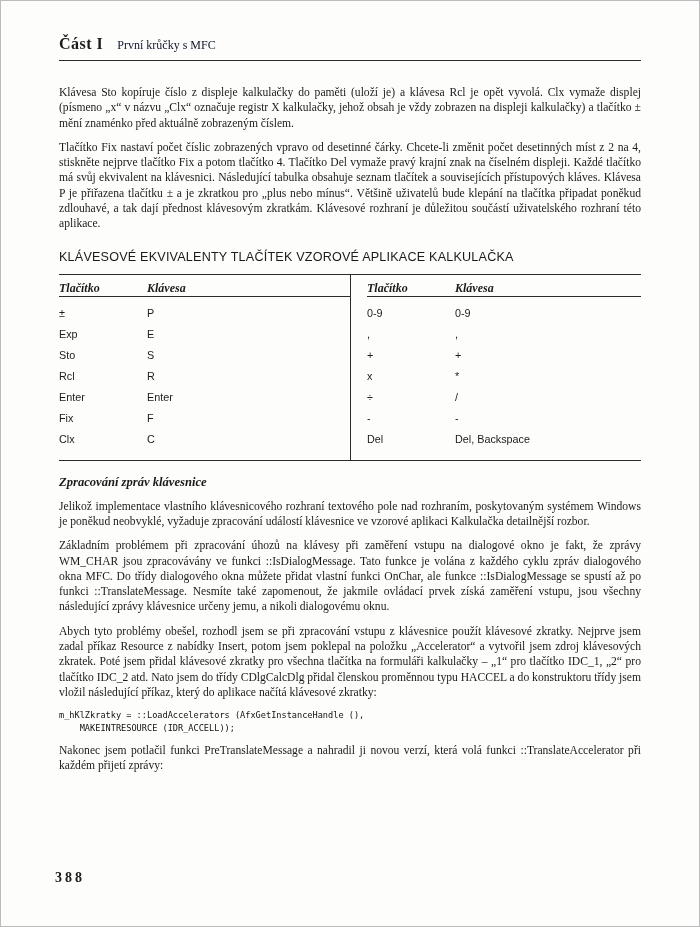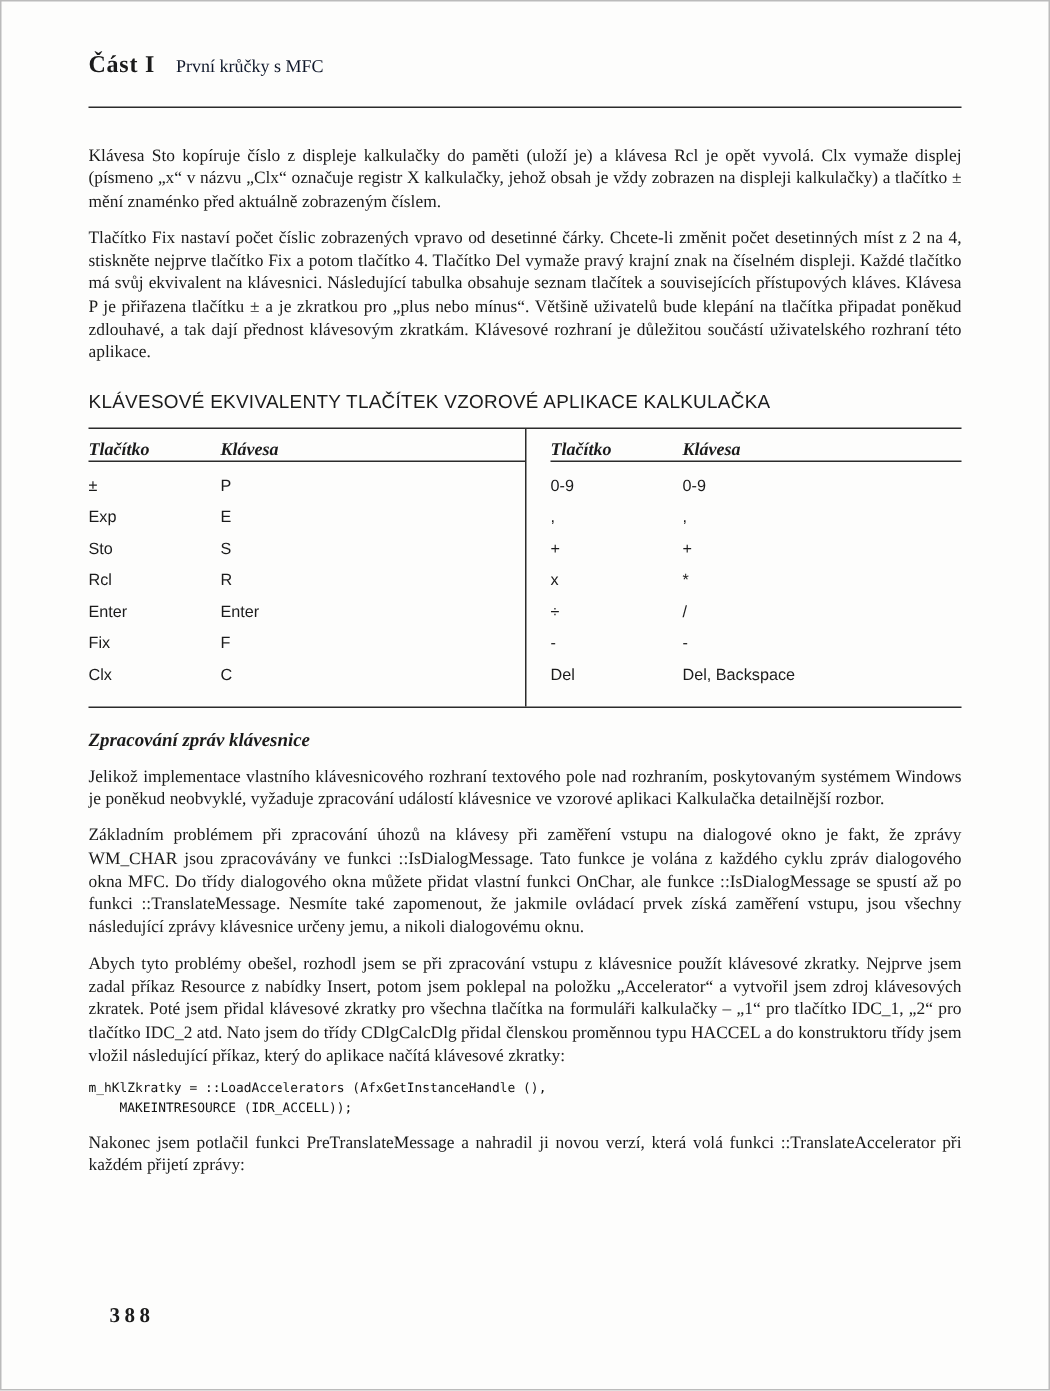--- a/index.html
+++ b/index.html
@@ -12,21 +12,21 @@
     box-sizing:border-box;
     padding:34px 58px 0 58px;
     font-family:"Liberation Serif", serif;
     color:#1b1b1b;
     overflow:hidden;
   }
   
   .runhead {
     display:flex; align-items:baseline; gap:14px;
     border-bottom:1.5px solid #2b2b2b;
-    padding-bottom:18px;
+    padding-bottom:7px;
   }
   .runhead .part { font-weight:bold; font-size:16px; letter-spacing:0.5px; }
   .runhead .title { font-size:12px; color:#0f172a; }
 
   .body-text {
     font-size:11.6px;
     line-height:1.32;
     text-align:justify;
     margin:9px 0 0 0;
   }
@@ -76,21 +76,21 @@
     font-family:"DejaVu Sans Mono", "Liberation Mono", monospace;
     font-size:8.6px;
     line-height:1.45;
     margin:9px 0 2px 0;
     white-space:pre;
     color:#111;
   }
 
   .page-number {
     position:absolute;
-    left:72px; bottom:40px;
+    left:54px; bottom:40px;
     font-weight:bold;
     font-size:14px;
     letter-spacing:3px;
   }
 </style>
 </head>
 <body>
 
 <div class="page">
 

